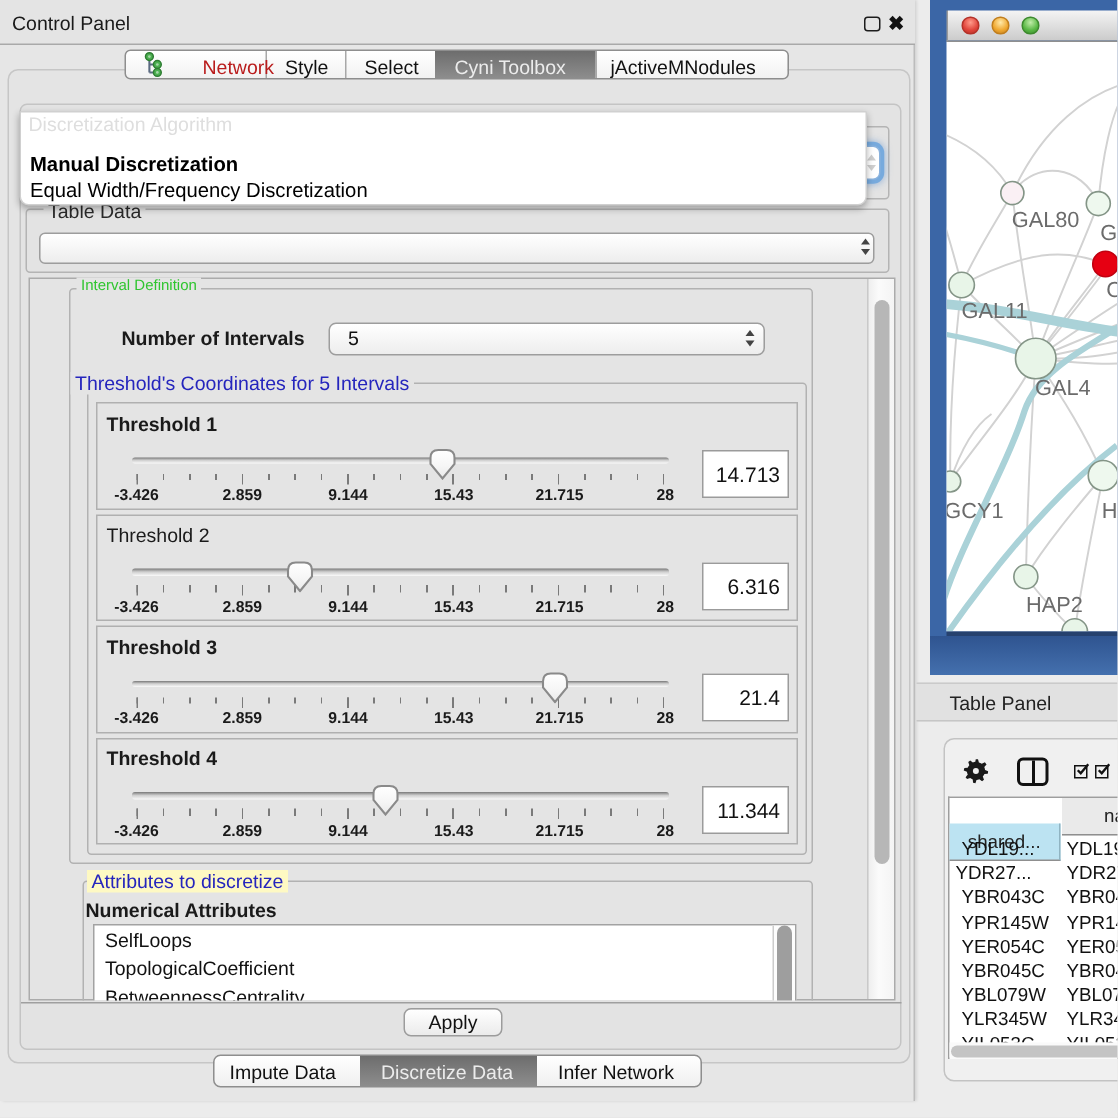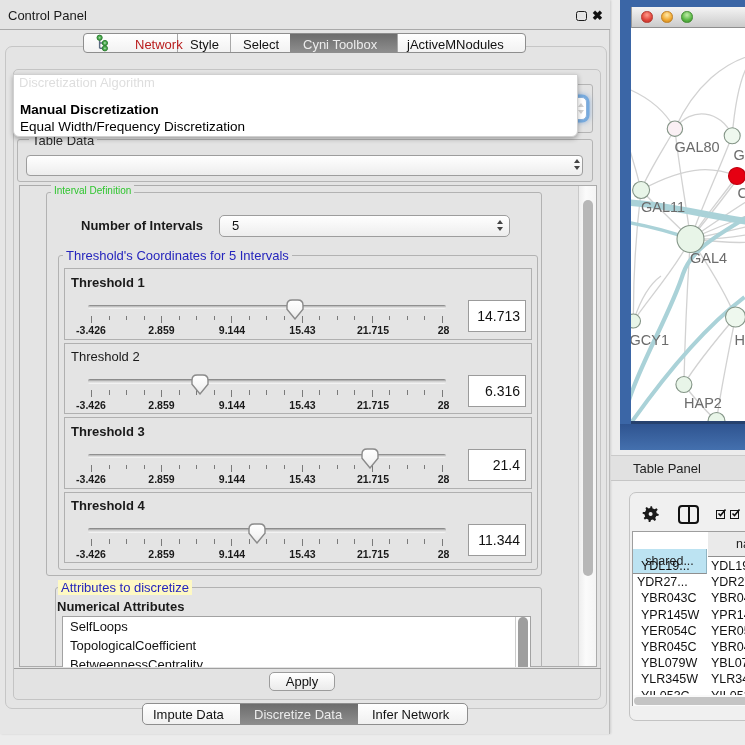--- a/index.html
+++ b/index.html
@@ -46,21 +46,21 @@
 <div class="ab" style="left:578px;top:186px;width:18px;height:480px;background:linear-gradient(90deg,#eeeeee,#fbfbfb 40%,#f4f4f4);border-left:1px solid #c9c9c9;"></div>
 <div class="ab" style="left:583px;top:200px;width:10px;height:376px;background:#b7b7b7;border-radius:5px;"></div>
 <div class="ab" style="left:46px;top:192px;width:496px;height:384px;border:1px solid #b2b2b2;border-radius:3px;"></div>
 <div class="ab" style="left:51px;top:185px;padding:0 3px;background:#e4e4e4;font-size:10px;color:#2fc52f;">Interval Definition</div>
 <div class="ab" style="left:81px;top:218px;font-size:13px;font-weight:bold;color:#1a1a1a;">Number of Intervals</div>
 <div class="ab" style="left:219px;top:215px;width:291px;height:22px;background:linear-gradient(#ffffff,#ededed);border:1px solid #9d9d9d;border-radius:5px;"></div>
 <div class="ab" style="left:232px;top:218px;font-size:13px;color:#111;">5</div>
 <div class="ab" style="left:497px;top:220px;width:0;height:0;border-left:3.5px solid transparent;border-right:3.5px solid transparent;border-bottom:4.5px solid #444;"></div>
 <div class="ab" style="left:497px;top:227px;width:0;height:0;border-left:3.5px solid transparent;border-right:3.5px solid transparent;border-top:4.5px solid #444;"></div>
 <div class="ab" style="left:58px;top:255px;width:480px;height:315px;border:1px solid #b2b2b2;border-radius:3px;"></div>
-<div class="ab" style="left:63px;top:248px;padding:0 3px;background:#e4e4e4;font-size:13px;color:#2525bd;">Threshold's Coordinates for 5 Intervals</div>
+<div class="ab" style="left:47px;top:248px;padding:0 3px;background:#e4e4e4;font-size:13px;color:#2525bd;">Threshold's Coordinates for 5 Intervals</div>
 <div class="ab" style="left:64px;top:268.0px;width:468px;height:71.5px;border:1px solid #b0b0b0;background:#e4e4e4;"></div>
 <div class="ab" style="left:71px;top:274.5px;font-size:13px;font-weight:bold;color:#1a1a1a;">Threshold 1</div>
 <div class="ab" style="left:88px;top:304.5px;width:358px;height:4.5px;border-radius:2px;background:linear-gradient(#787878,#cfcfcf 45%,#fafafa);"></div>
 <div class="ab" style="left:90.5px;top:315.5px;width:354px;height:4.5px;background:repeating-linear-gradient(90deg,#7a7a7a 0 1px,transparent 1px 17.55px);"></div>
 <div class="ab" style="left:90.5px;top:315.5px;width:354px;height:7px;background:repeating-linear-gradient(90deg,#7a7a7a 0 1px,transparent 1px 70.2px);"></div>
 <div class="ab" style="left:61.0px;top:324.0px;width:60px;text-align:center;font-size:10.5px;font-weight:bold;color:#1a1a1a;">-3.426</div>
 <div class="ab" style="left:131.5px;top:324.0px;width:60px;text-align:center;font-size:10.5px;font-weight:bold;color:#1a1a1a;">2.859</div>
 <div class="ab" style="left:202.0px;top:324.0px;width:60px;text-align:center;font-size:10.5px;font-weight:bold;color:#1a1a1a;">9.144</div>
 <div class="ab" style="left:272.5px;top:324.0px;width:60px;text-align:center;font-size:10.5px;font-weight:bold;color:#1a1a1a;">15.43</div>
 <div class="ab" style="left:343.0px;top:324.0px;width:60px;text-align:center;font-size:10.5px;font-weight:bold;color:#1a1a1a;">21.715</div>

